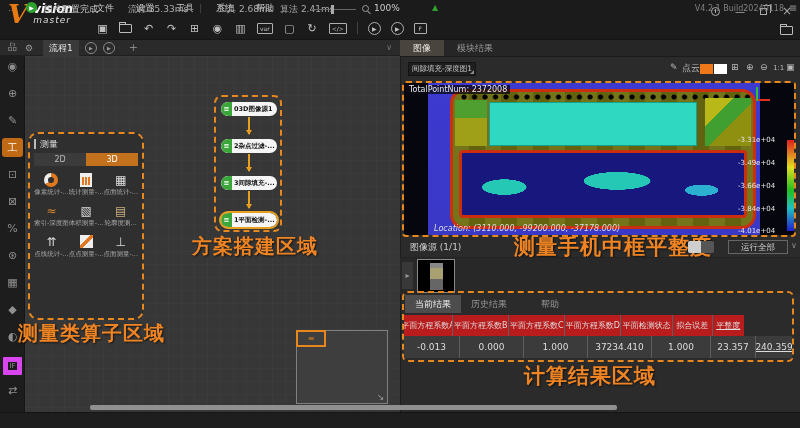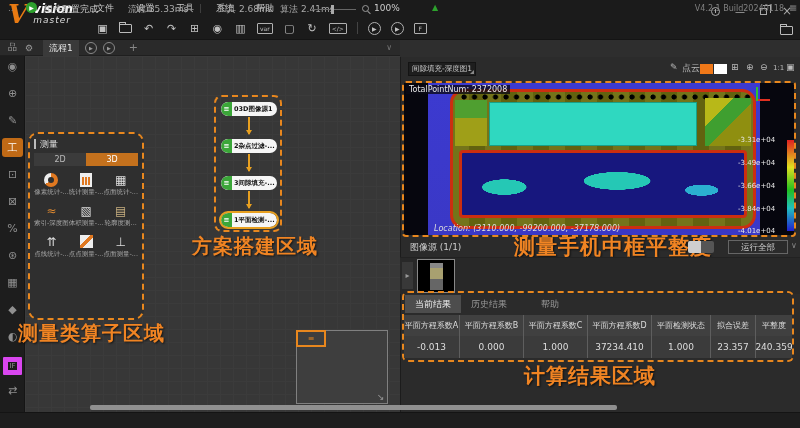--- a/index.html
+++ b/index.html
@@ -140,24 +140,24 @@
             line-height:27px;text-align:center;}
   .thumb{position:absolute;left:417px;top:259px;width:38px;height:34px;background:#000;border:1px solid #888;}
   .thumb-inner{position:absolute;left:12px;top:3px;width:13px;height:27px;background:linear-gradient(180deg,#888 0 20%,#a8a070 20% 60%,#666 60%);}
 
   .res-dash{position:absolute;left:402px;top:291px;width:392px;height:71px;border:2px dashed #e8871e;border-radius:6px;}
   .res-tabs{position:absolute;left:405px;top:295px;height:18px;display:flex;font-size:9px;align-items:stretch;}
   .res-tab{padding:0 10px;line-height:18px;color:#999;}
   .res-tab.sel{background:#4d4d4d;color:#eee;}
   .res-tab.help{margin-left:14px;}
 
-  .tbl-h{position:absolute;left:404px;top:315px;width:388px;height:21px;display:flex;background:#404040;color:#ddd;font-size:8px;}
+  .tbl-h{position:absolute;left:404px;top:315px;width:340px;height:21px;display:flex;background:#b91c1c;color:#ddd;font-size:8px;}
   .tbl-r{position:absolute;left:404px;top:336px;width:388px;height:22px;display:flex;background:#3b3b3b;color:#ddd;font-size:9px;}
   .tc{border-right:1px solid #5e5e5e;display:flex;align-items:center;justify-content:center;overflow:hidden;white-space:nowrap;}
-  .tc:last-child{border-right:none;}
+  .tc:last-child{border-right:none;text-decoration:underline;}
   .tc:nth-child(1){width:56px;} .tc:nth-child(2){width:64px;} .tc:nth-child(3){width:64px;}
   .tc:nth-child(4){width:64px;} .tc:nth-child(5){width:59px;} .tc:nth-child(6){width:45px;} .tc:nth-child(7){width:36px;}
 
   .hscroll{position:absolute;left:90px;top:405px;width:527px;height:5px;background:#909090;border-radius:2px;}
 
   
   .statusbar{position:absolute;left:0;top:412px;width:800px;height:16px;background:#1e1e1e;border-top:1px solid #141414;}
   .st{position:absolute;top:3px;font-size:9px;color:#aaa;white-space:nowrap;}
   .st-play{position:absolute;left:26px;top:2px;width:11px;height:11px;border-radius:50%;background:#2da12d;color:#fff;
            font-size:6px;line-height:11px;text-align:center;}
@@ -222,20 +222,24 @@
     <span class="ft-icon">品</span>
     <span class="ft-icon">⚙</span>
     <span class="ft-tab">流程1</span>
     <span class="ft-play">▶</span>
     <span class="ft-play">▶</span>
     <span class="ft-add">+</span>
     <span class="ft-chev">∨</span>
   </div>
 
   
+  <div class="rp-tabbar">
+    <span class="rp-tab sel">图像</span>
+    <span class="rp-tab">模块结果</span>
+  </div>
 
   
   <div class="sidebar"></div>
   <span class="sb-icon" style="top:60px;">◉</span>
   <span class="sb-icon" style="top:87px;">⊕</span>
   <span class="sb-icon" style="top:114px;">✎</span>
   <span class="sb-active" style="top:138px;">工</span>
   <span class="sb-icon" style="top:168px;">⊡</span>
   <span class="sb-icon" style="top:195px;">⊠</span>
   <span class="sb-icon" style="top:222px;">%</span>

